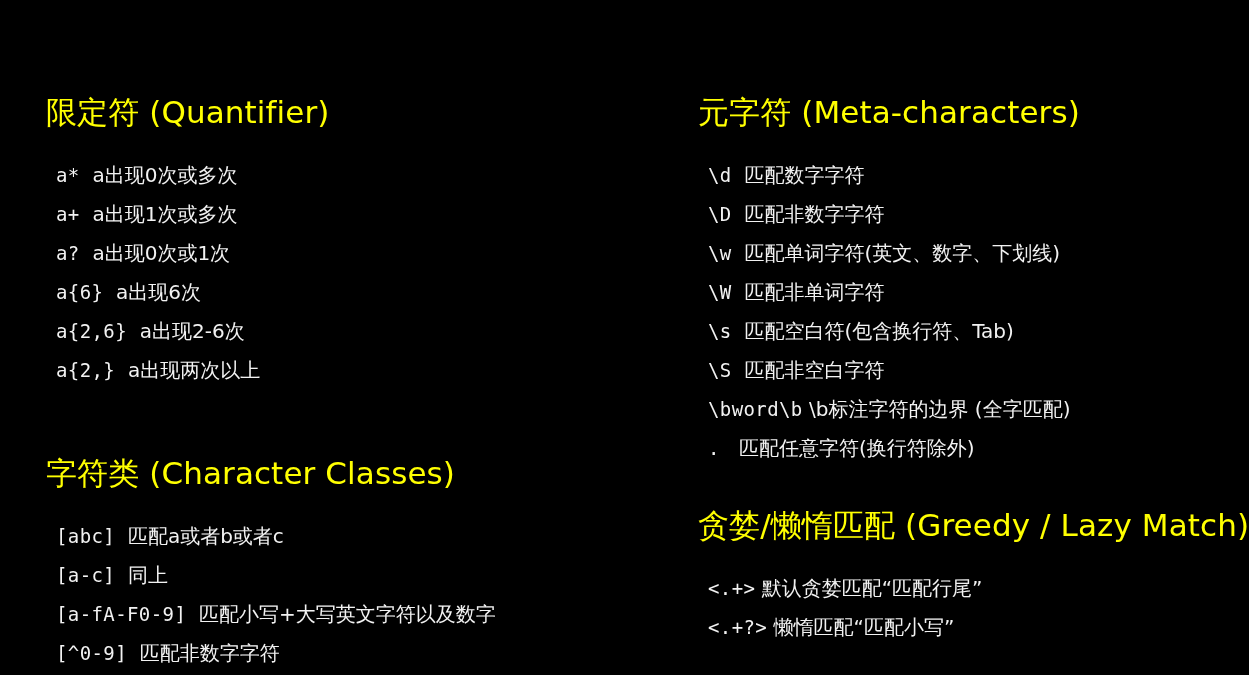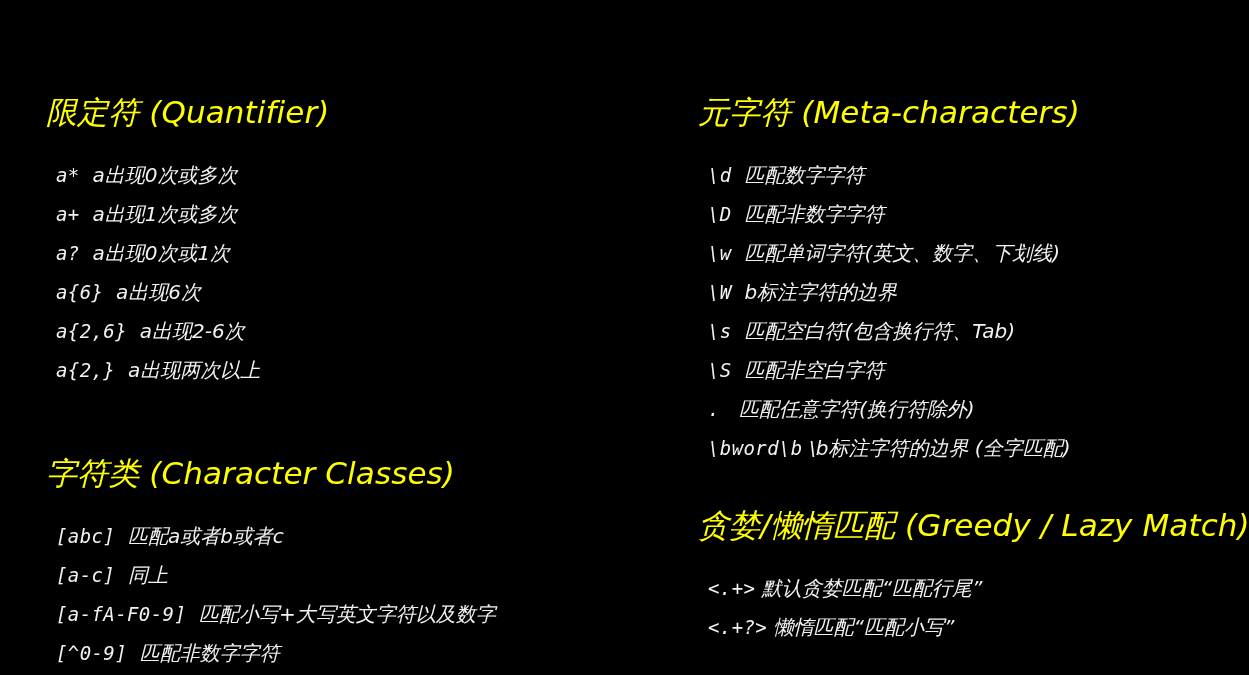--- a/index.html
+++ b/index.html
@@ -23,21 +23,20 @@
 
   .columns {
     position: absolute;
     top: 0;
     left: 0;
     width: 1249px;
     height: 675px;
     display: flex;
     flex-direction: row;
     align-items: flex-start;
-    font-style: italic;
   }
 
   .col {
     box-sizing: border-box;
     padding-top: 92px;
   }
 
   .col-left  { width: 650px; padding-left: 46px; padding-right: 6px; }
   .col-right { width: 599px; padding-left: 48px; padding-right: 0px; }
 
@@ -130,25 +129,25 @@
 
     <div class="col col-right">
 
       <div class="section">
         <div class="section-heading">元字符 (Meta-characters)</div>
         <div class="gap-head"></div>
         <ul class="entries">
           <li class="entry"><span class="code">\d</span>  <span class="desc">匹配数字字符</span></li>
           <li class="entry"><span class="code">\D</span>  <span class="desc">匹配非数字字符</span></li>
           <li class="entry"><span class="code">\w</span>  <span class="desc">匹配单词字符(英文、数字、下划线)</span></li>
-          <li class="entry"><span class="code">\W</span>  <span class="desc">b标注字符的边界</span></li>
+          <li class="entry"><span class="code">\W</span>  <span class="desc">匹配非单词字符</span></li>
           <li class="entry"><span class="code">\s</span>  <span class="desc">匹配空白符(包含换行符、Tab)</span></li>
           <li class="entry"><span class="code">\S</span>  <span class="desc">匹配非空白字符</span></li>
+          <li class="entry"><span class="code">\bword\b</span> <span class="desc">\b标注字符的边界 (全字匹配)</span></li>
           <li class="entry"><span class="code">.</span>   <span class="desc">匹配任意字符(换行符除外)</span></li>
-          <li class="entry"><span class="code">\bword\b</span> <span class="desc">\b标注字符的边界 (全字匹配)</span></li>
         </ul>
       </div>
 
       <div class="gap-sect-r"></div>
 
       <div class="section">
         <div class="section-heading">贪婪/懒惰匹配 (Greedy / Lazy Match)</div>
         <div class="gap-head"></div>
         <ul class="entries">
           <li class="entry"><span class="code">&lt;.+&gt;</span> <span class="desc">默认贪婪匹配“匹配行尾”</span></li>

